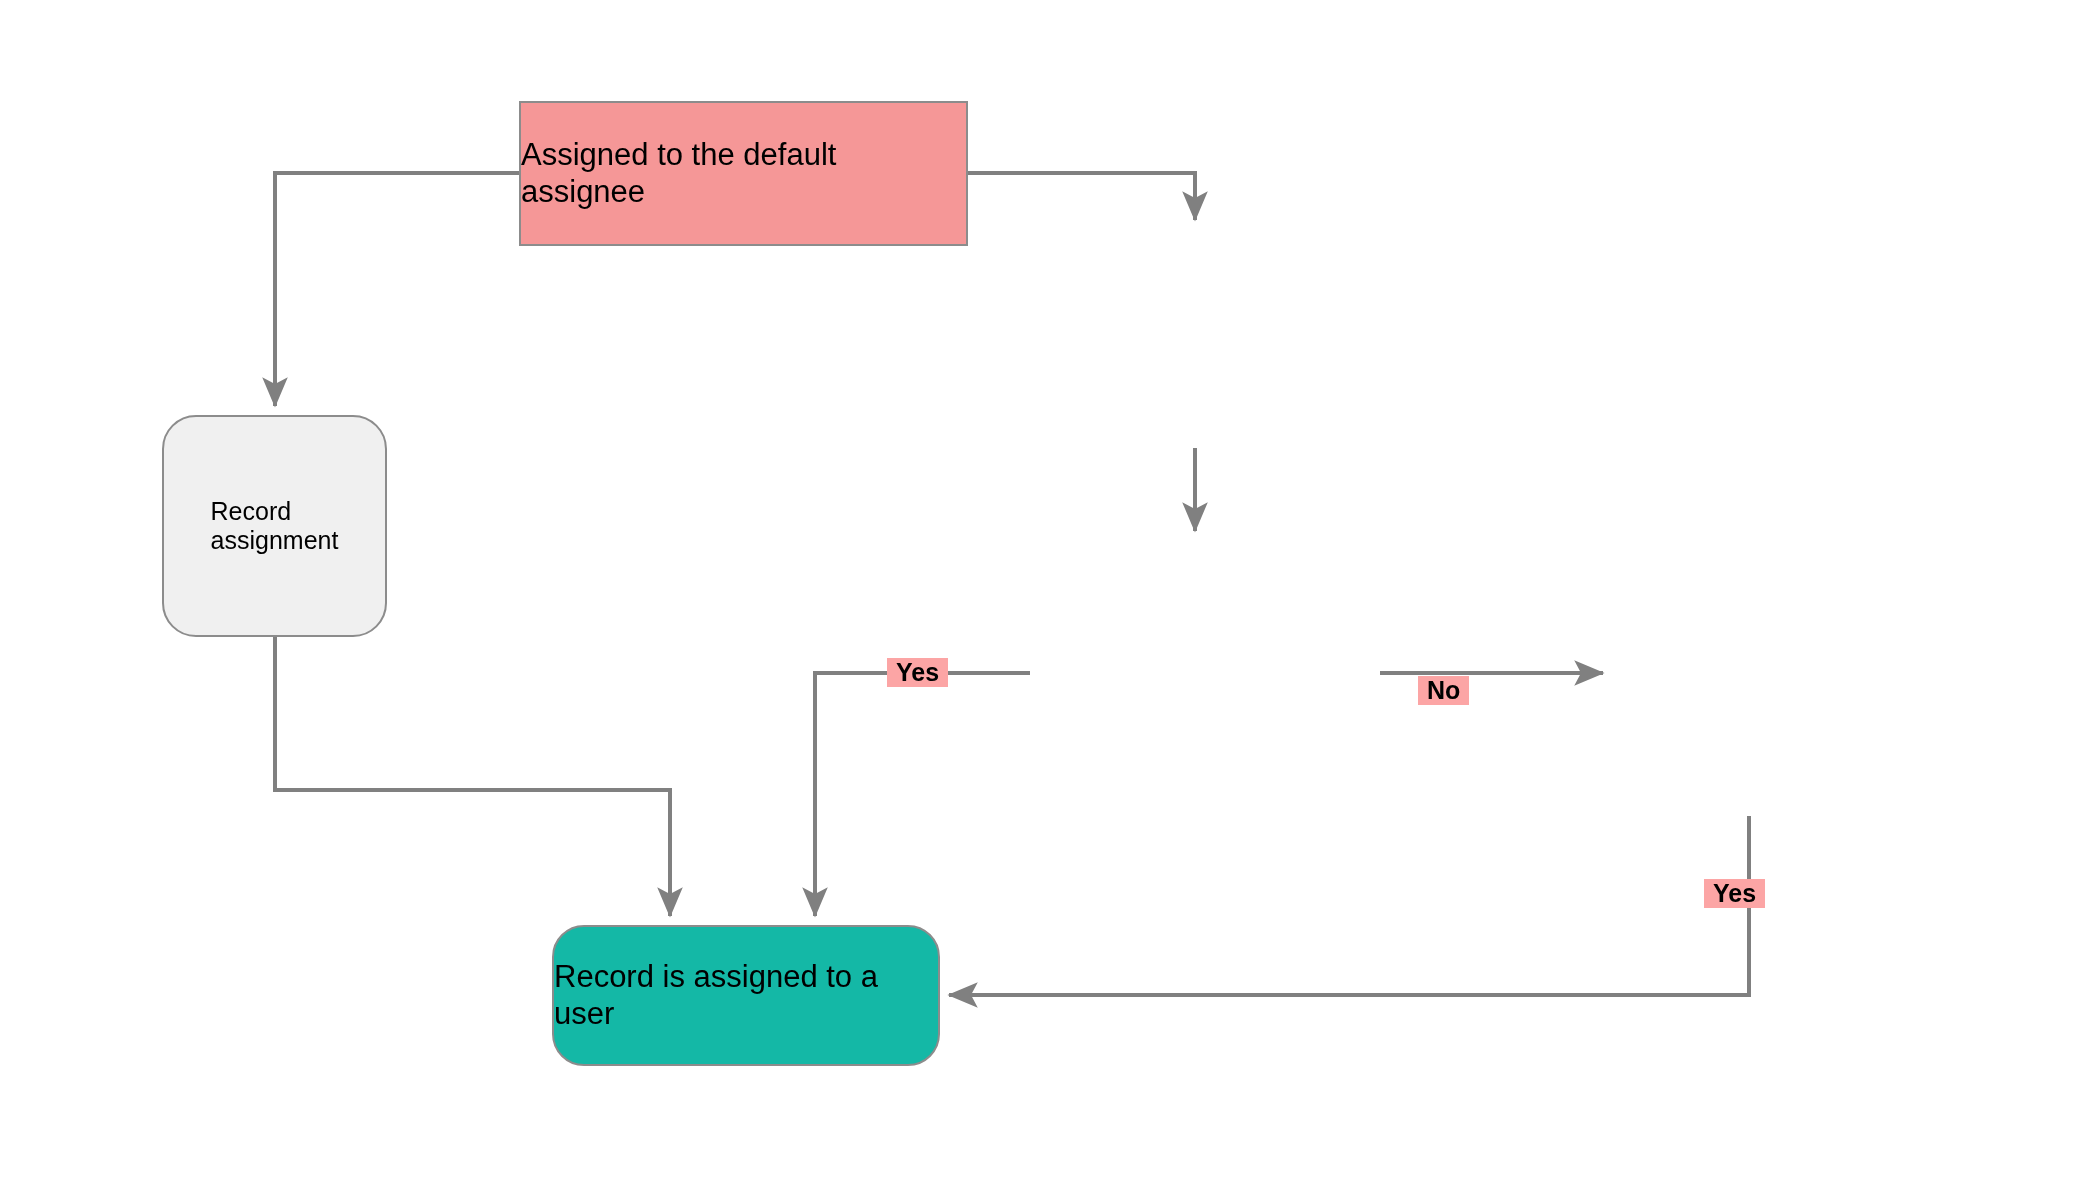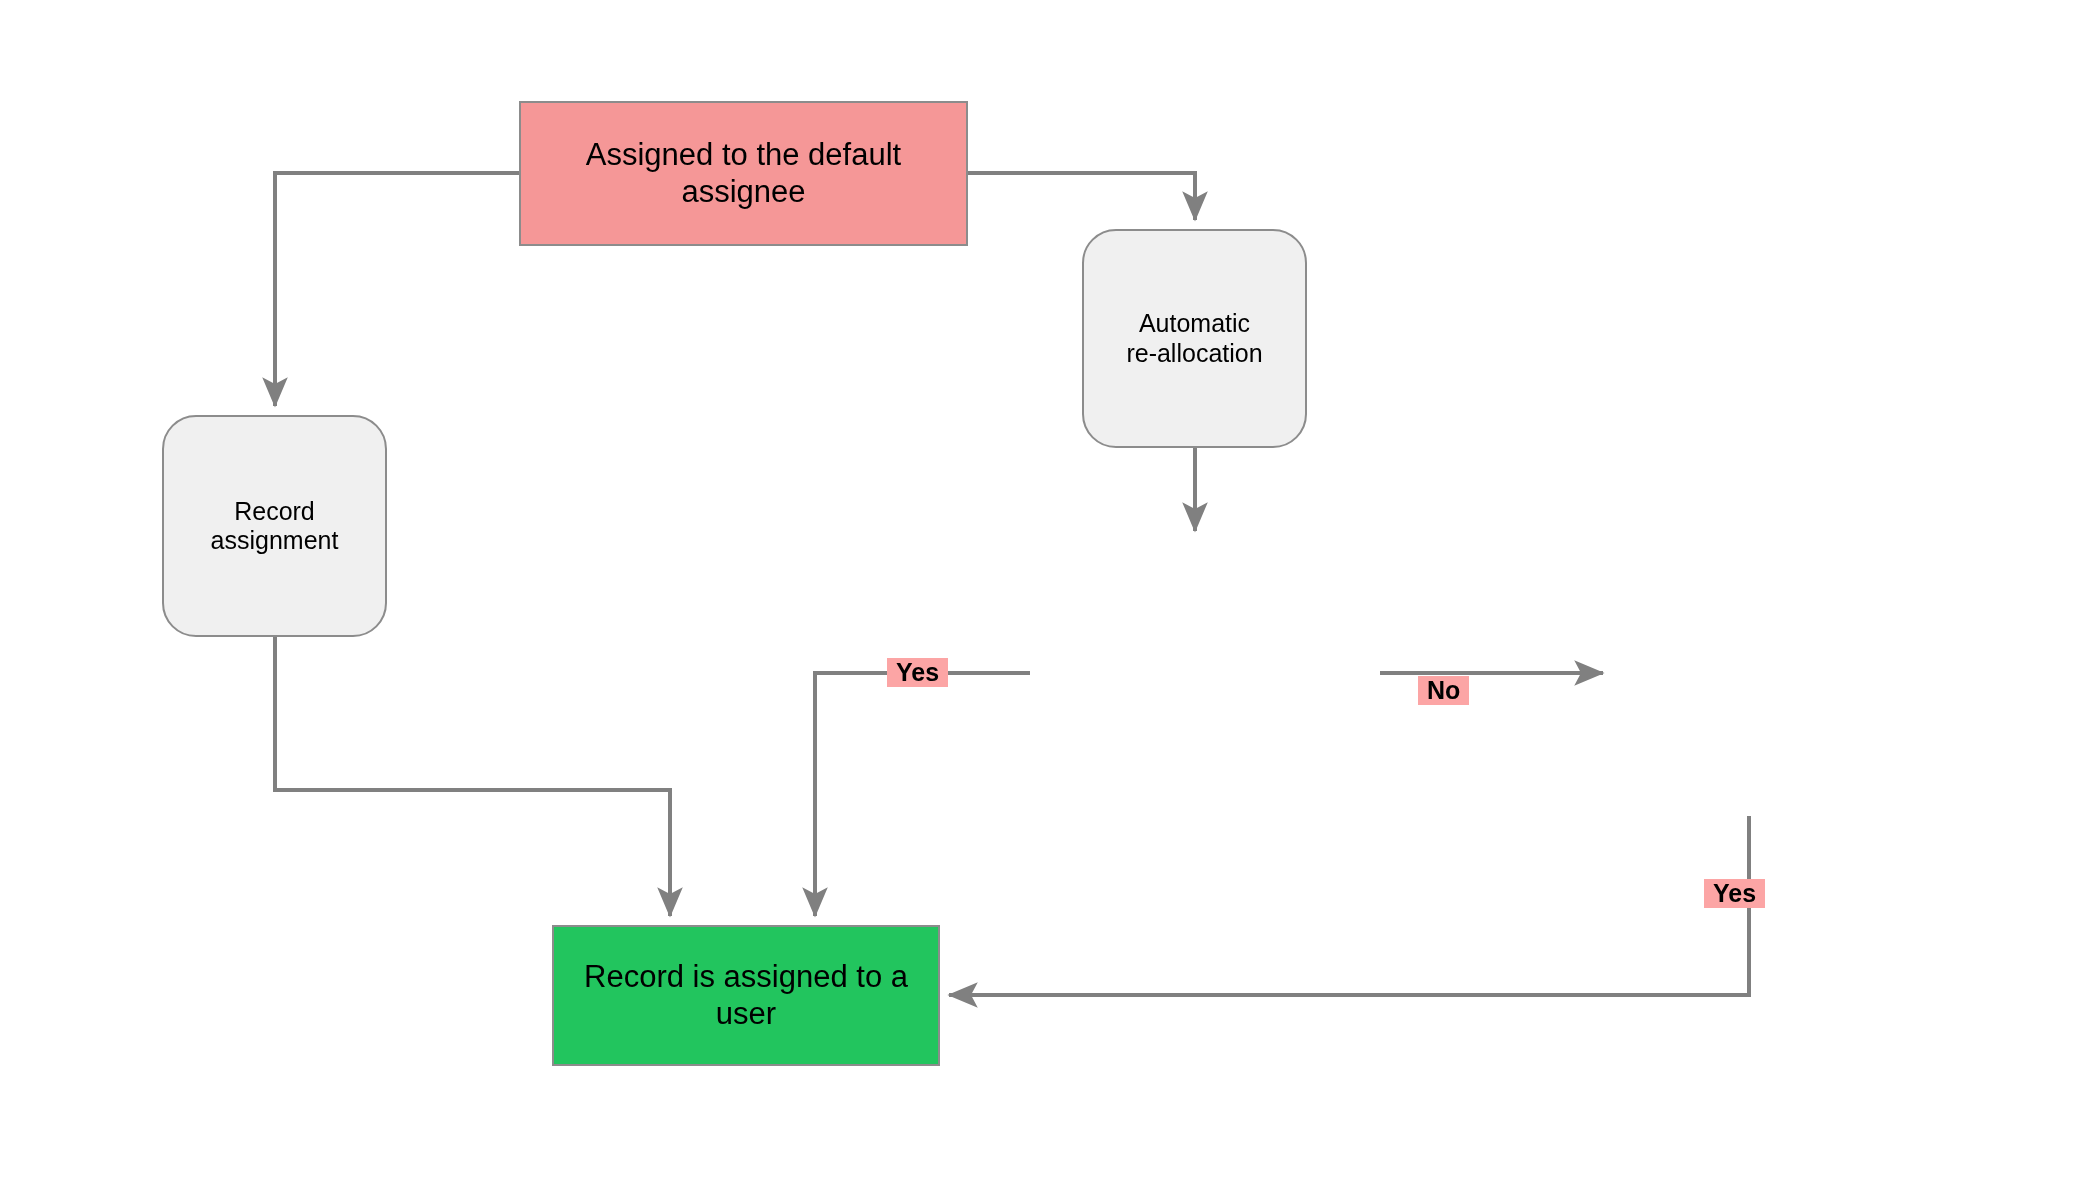--- a/index.html
+++ b/index.html
@@ -26,21 +26,21 @@
     width: 2084px;
     height: 1177px;
     pointer-events: none;
   }
   .node {
     position: absolute;
     box-sizing: border-box;
     display: flex;
     align-items: center;
     justify-content: center;
-    text-align: center;
+    text-align: left;
     color: #000000;
     line-height: 1.17;
   }
   .rect-node {
     border: 2px solid #8c8c8c;
   }
   .round-node {
     border: 2px solid #8c8c8c;
     background: #f0f0f0;
     border-radius: 34px;
@@ -168,28 +168,24 @@
 
   <div id="node-default-assignee" class="node rect-node" style="background:#f59797;">
     <span class="node-text">Assigned to the default assignee</span>
   </div>
 
   <div id="node-manual-assignment" class="node round-node">
     <span class="node-text">Record
 assignment</span>
   </div>
 
-  <div id="node-automatic-reallocation" class="node round-node">
-    <span class="node-text">Automatic
-re-allocation</span>
-  </div>
 
 
 
-  <div id="node-record-assigned" class="node rect-node" style="background:#22c55e;">
+  <div id="node-record-assigned" class="node rect-node" style="background:#14b8a6;border-radius:32px;">
     <span class="node-text">Record is assigned to a user</span>
   </div>
 
   <div id="label-threshold-yes" class="edge-label">Yes</div>
 
   <div id="label-threshold-no" class="edge-label">No</div>
 
   <div id="label-maxduration-yes" class="edge-label">Yes</div>
 
 </div>

